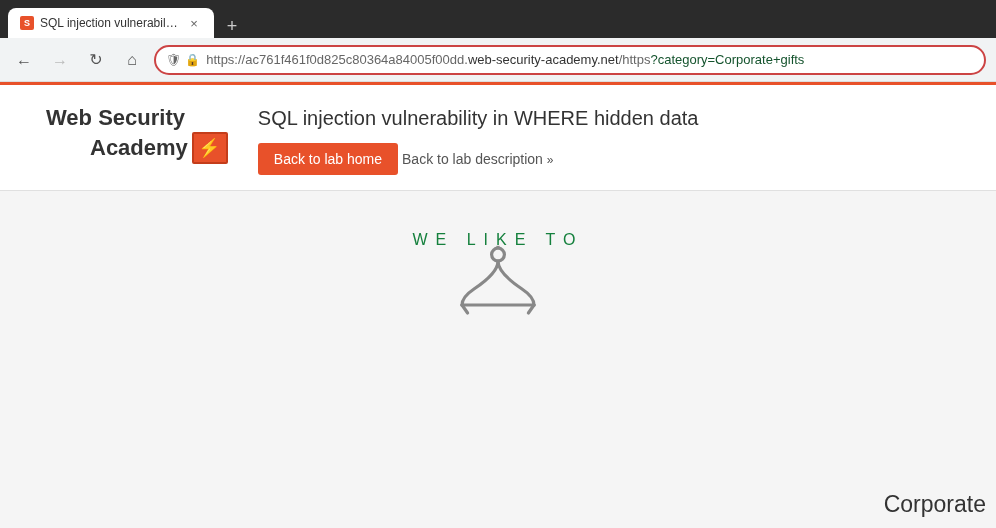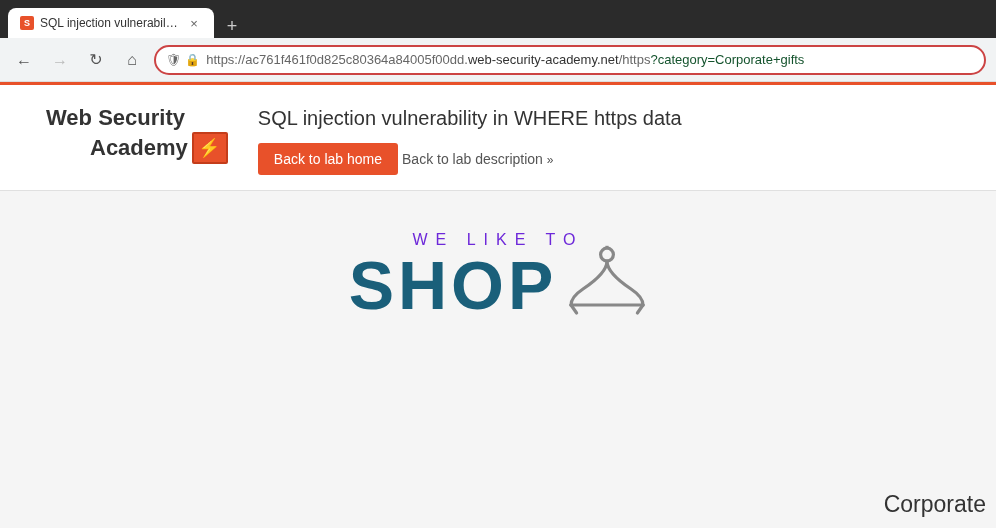--- a/index.html
+++ b/index.html
@@ -213,21 +213,21 @@
     }
     .shop-logo {
       display: flex;
       flex-direction: column;
       align-items: center;
       gap: 0;
     }
     .we-like-to {
       font-size: 16px;
       letter-spacing: 8px;
-      color: #6d28d9;
+      color: #15803d;
       font-weight: normal;
       margin-bottom: -4px;
     }
     .shop-row {
       display: flex;
       align-items: center;
       gap: 10px;
     }
     .shop-text {
       font-size: 68px;
@@ -306,36 +306,35 @@
       <span style="font-size:22px;font-weight:bold;color:#333;line-height:1.15;display:block;">Web Security</span>
       <div class="logo-box">
         <span style="font-size:22px;font-weight:bold;color:#333;margin-left:44px;">Academy</span>
         <div class="logo-icon">
           <span>⚡</span>
         </div>
       </div>
     </div>
 
     <div class="page-info">
-      <div class="page-title-text">SQL injection vulnerability in WHERE https data</div>
+      <div class="page-title-text">SQL injection vulnerability in WHERE hidden data</div>
       <div class="page-actions">
         <button class="btn-back-lab">Back to lab home</button>
         <span style="color:#555;font-size:14px;cursor:pointer;">
           <span>Back to lab description</span>
           <span class="chevron">»</span>
         </span>
       </div>
     </div>
   </div>
 
   <div class="main-content">
     <div class="shop-logo">
       <div class="we-like-to">WE LIKE TO</div>
       <div class="shop-row">
-        <span class="shop-text">SHOP</span>
         <div class="hanger-icon">
           <svg class="hanger-svg" viewBox="0 0 100 100" xmlns="http://www.w3.org/2000/svg">
 
             <circle cx="50" cy="12" r="8" fill="none" stroke="#888" stroke-width="4"></circle>
 
             <line x1="50" y1="4" x2="50" y2="1" stroke="#888" stroke-width="4"></line>
 
             <path d="M50 20 Q50 35 20 55 Q5 65 5 75" fill="none" stroke="#888" stroke-width="4" stroke-linecap="round"></path>
             <path d="M50 20 Q50 35 80 55 Q95 65 95 75" fill="none" stroke="#888" stroke-width="4" stroke-linecap="round"></path>
 

